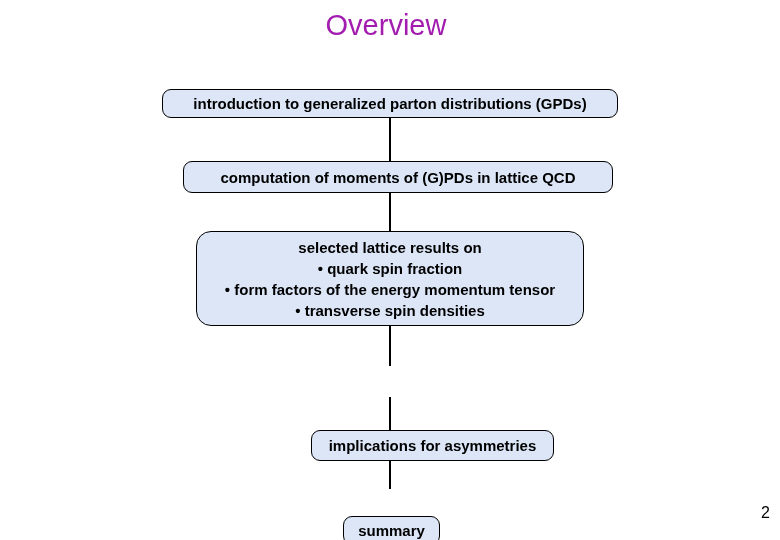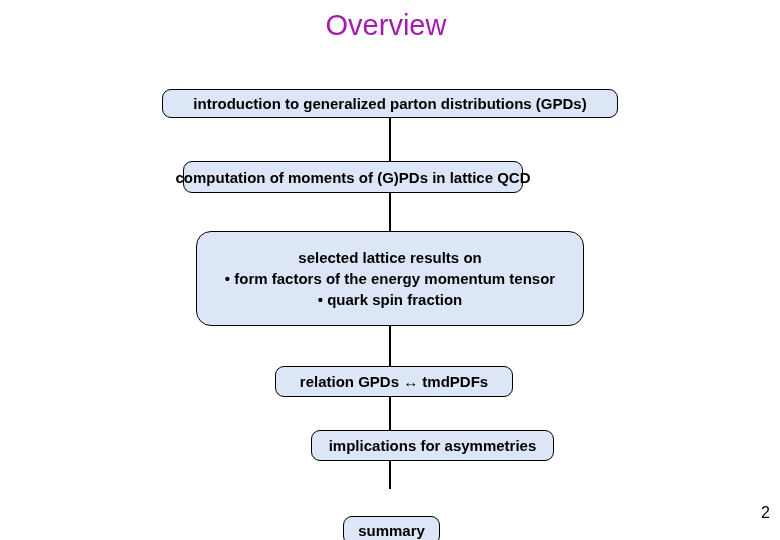--- a/index.html
+++ b/index.html
@@ -30,21 +30,21 @@
     box-sizing: border-box;
     display: flex;
     align-items: center;
     justify-content: center;
     font-size: 15px;
     font-weight: bold;
     text-align: right;
     white-space: nowrap;
   }
   .box1 { left: 162px; top: 89px;  width: 456px; height: 29px; }
-  .box2 { left: 183px; top: 161px; width: 340px; height: 32px; }
+  .box2 { left: 183px; top: 161px; width: 430px; height: 32px; }
   .box3 {
     left: 196px; top: 231px; width: 388px; height: 95px;
     border-radius: 15px;
     flex-direction: column;
     line-height: 21px;
   }
   .box4 { left: 275px; top: 366px; width: 238px; height: 31px; }
   .box5 { left: 271px; top: 430px; width: 243px; height: 31px; margin-left: 40px; }
   .box6 { left: 343px; top: 516px; width: 97px;  height: 29px; }
   .connector {
@@ -83,27 +83,27 @@
   <div class="flow-box box1">introduction to generalized parton distributions (GPDs)</div>
 
   <div class="connector c1"></div>
 
   <div class="flow-box box2">computation of moments of (G)PDs in lattice QCD</div>
 
   <div class="connector c2"></div>
 
   <div class="flow-box box3">
     <div>selected lattice results on</div>
+    <div>• quark spin fraction</div>
     <div>• form factors of the energy momentum tensor</div>
-    <div>• quark spin fraction</div>
+    <div>• transverse spin densities</div>
   </div>
 
   <div class="connector c3"></div>
 
-  <div class="flow-box box4">relation GPDs ↔ tmdPDFs</div>
 
   <div class="connector c4"></div>
 
   <div class="flow-box box5">implications for asymmetries</div>
 
   <div class="connector c5"></div>
 
   <div class="flow-box box6">summary</div>
 
 

